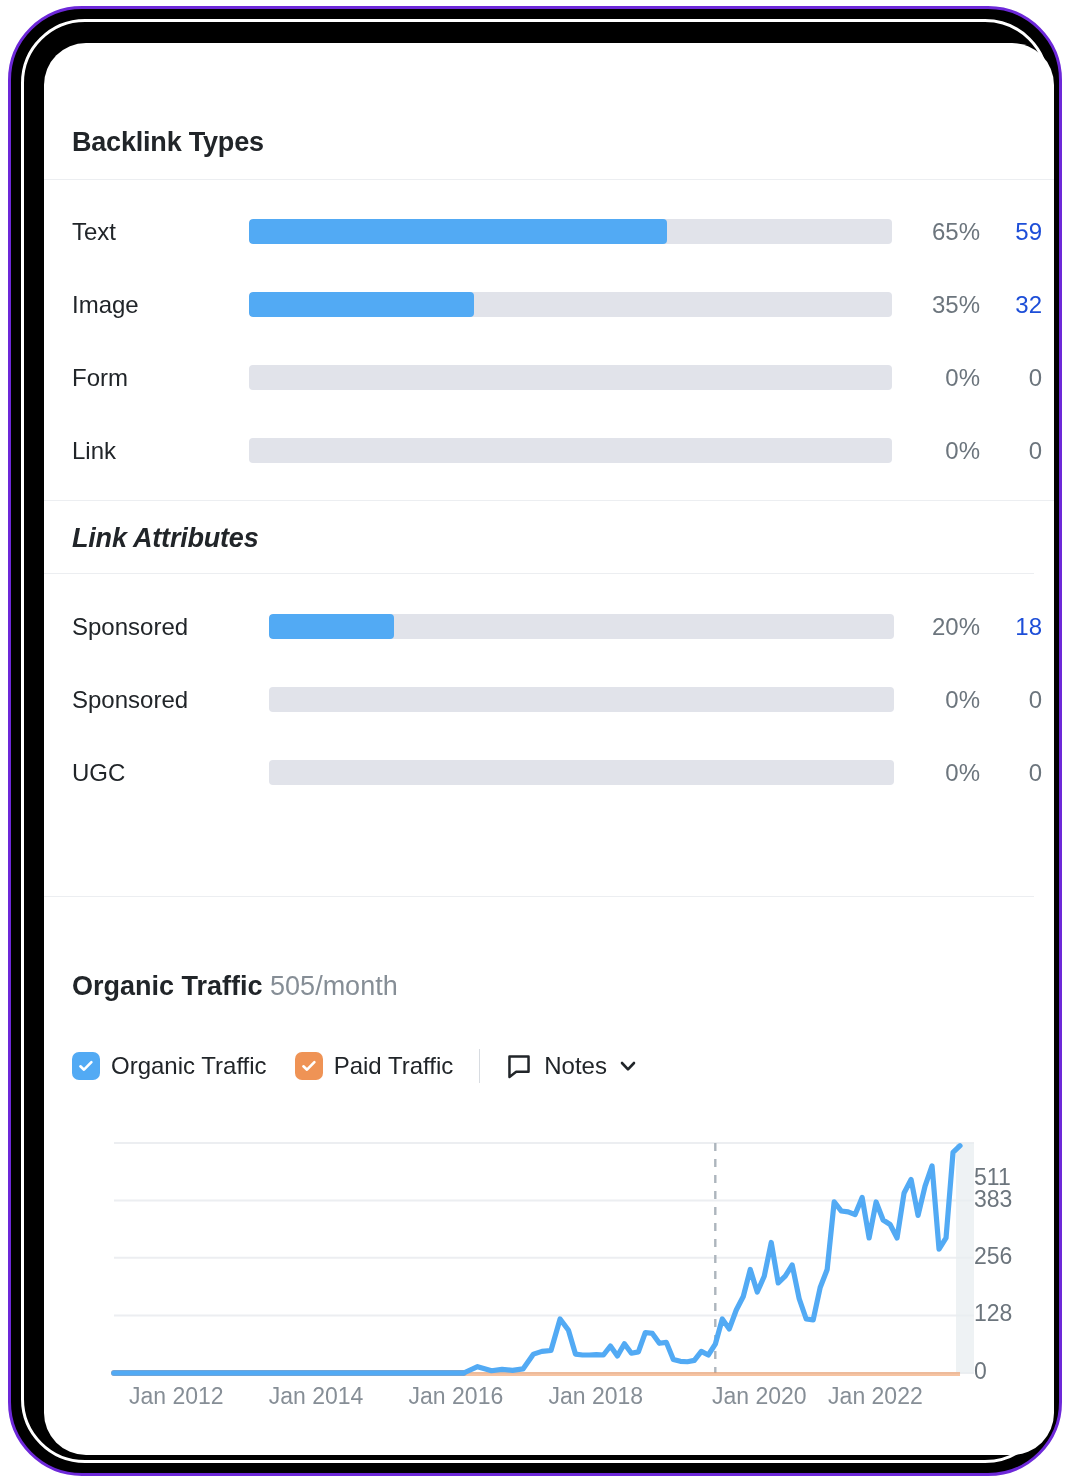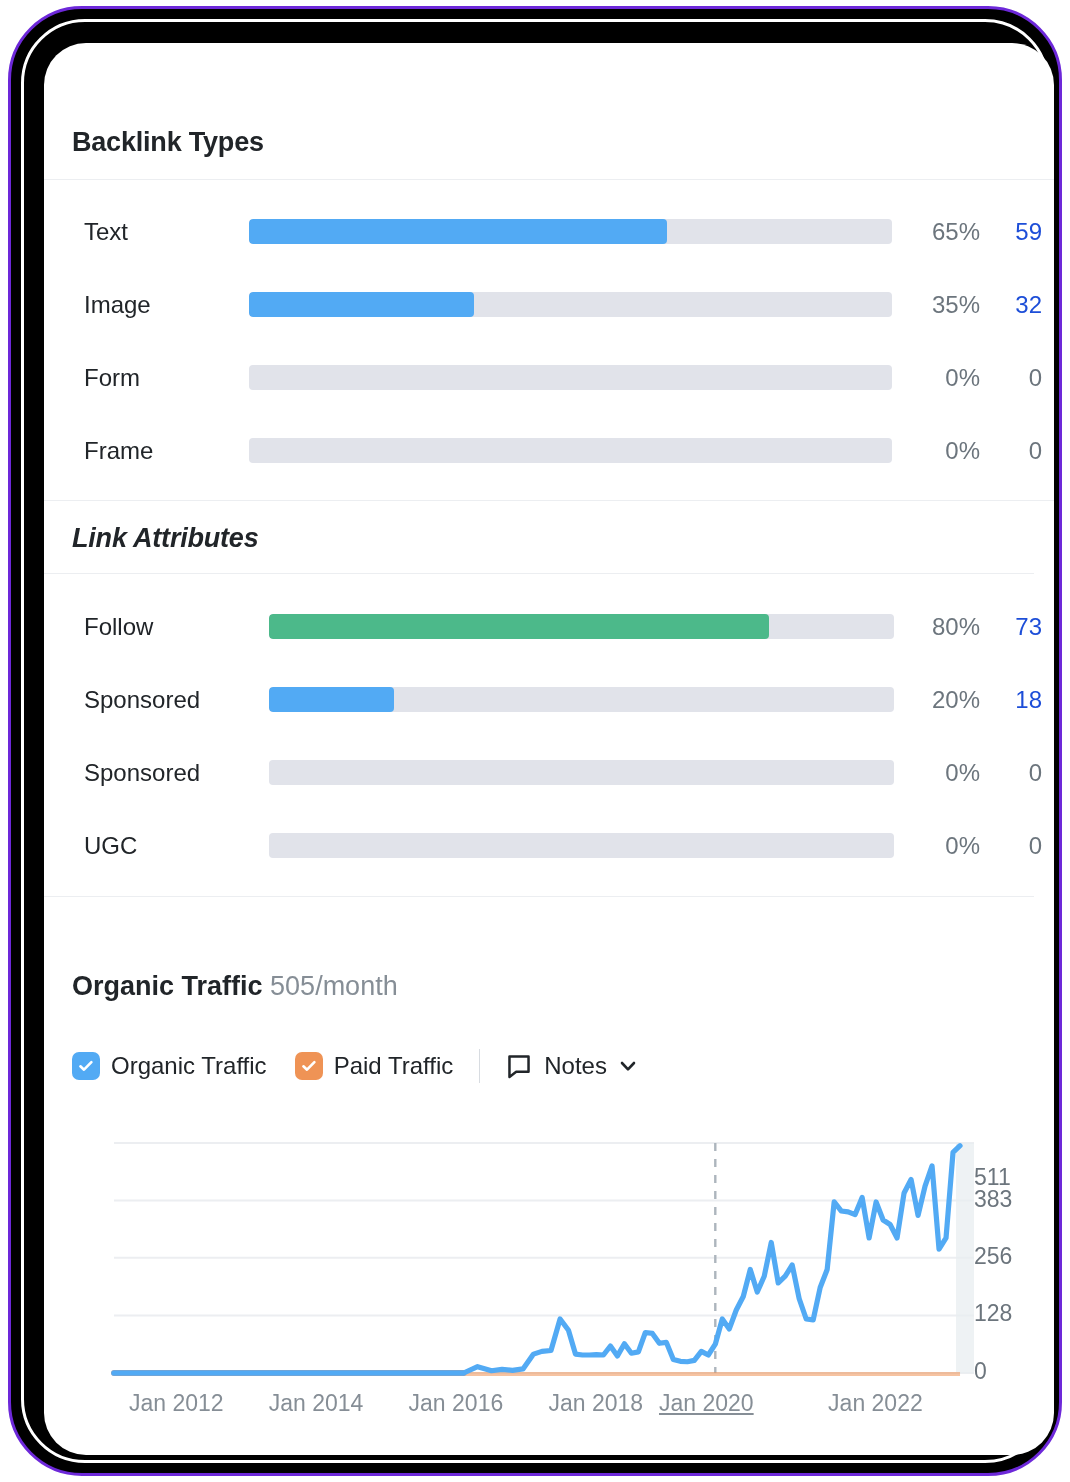--- a/index.html
+++ b/index.html
@@ -62,21 +62,21 @@
   .row {
     position: relative;
     height: 73px;
     display: flex;
     align-items: center;
   }
   .row-label {
     font-size: 24px;
     color: #212529;
     flex: 0 0 auto;
-    padding-left: 40px;
+    padding-left: 28px;
     white-space: nowrap;
   }
   .bar-track {
     position: absolute;
     height: 25px;
     border-radius: 4px;
     background: #e1e3ea;
     overflow: hidden;
   }
   .bar-fill {
@@ -141,21 +141,20 @@
   .chart-svg { display: block; }
   .ylab {
     position: absolute;
     font-size: 23px; color: #6c757d;
     left: 930px; width: 60px; text-align: left;
   }
   .xlab {
     position: absolute; top: 1340px;
     font-size: 23px; color: #868e96;
     white-space: nowrap;
-    margin-top: 7px;
   }
 </style>
 </head>
 <body>
 
 <div class="device-frame">
   <div class="device-frame-inner"></div>
   <div class="screen">
 
     <div class="section-head bl-head">Backlink Types</div>
@@ -180,42 +179,34 @@
         </div>
         <div class="row">
           <div class="row-label">Form</div>
           <div class="bar-track">
             <div class="bar-fill" style="width: 0%; background: rgb(82, 170, 244);"></div>
           </div>
           <div class="row-pct">0%</div>
           <div class="row-count count-zero">0</div>
         </div>
         <div class="row">
-          <div class="row-label">Frame</div>
+          <div class="row-label">Link</div>
           <div class="bar-track">
             <div class="bar-fill" style="width: 0%; background: rgb(82, 170, 244);"></div>
           </div>
           <div class="row-pct">0%</div>
           <div class="row-count count-zero">0</div>
         </div>
       </div>
 
     <div class="divider la-rule-top"></div>
     <div class="section-head la-head">Link Attributes</div>
     <div class="divider la-rule-bot"></div>
 
     <div class="rows grp-link" id="rows-link" style="top:547px;">
-        <div class="row">
-          <div class="row-label">Follow</div>
-          <div class="bar-track">
-            <div class="bar-fill" style="width: 80%; background: rgb(76, 185, 138);"></div>
-          </div>
-          <div class="row-pct">80%</div>
-          <div class="row-count count-link">73</div>
-        </div>
         <div class="row">
           <div class="row-label">Sponsored</div>
           <div class="bar-track">
             <div class="bar-fill" style="width: 20%; background: rgb(82, 170, 244);"></div>
           </div>
           <div class="row-pct">20%</div>
           <div class="row-count count-link">18</div>
         </div>
         <div class="row">
           <div class="row-label">Sponsored</div>
@@ -293,18 +284,18 @@
         <div class="ylab" style="top: 1257.39px;">128</div>
         <div class="ylab" style="top: 1199.77px;">256</div>
         <div class="ylab" style="top: 1142.61px;">383</div>
         <div class="ylab" style="top: 1085px; margin-top: 36px;">511</div>
       </div>
     <div id="x-labels">
         <div class="xlab" style="left: 84.9187px;">Jan 2012</div>
         <div class="xlab" style="left: 224.756px;">Jan 2014</div>
         <div class="xlab" style="left: 364.593px;">Jan 2016</div>
         <div class="xlab" style="left: 504.431px;">Jan 2018</div>
-        <div class="xlab" style="left: 615px; text-decoration: underline;">Jan 2020</div>
+        <div class="xlab" style="left: 668px;">Jan 2020</div>
         <div class="xlab" style="left: 784.106px;">Jan 2022</div>
       </div>
 
   </div>
 </div>
 
 </body></html>

